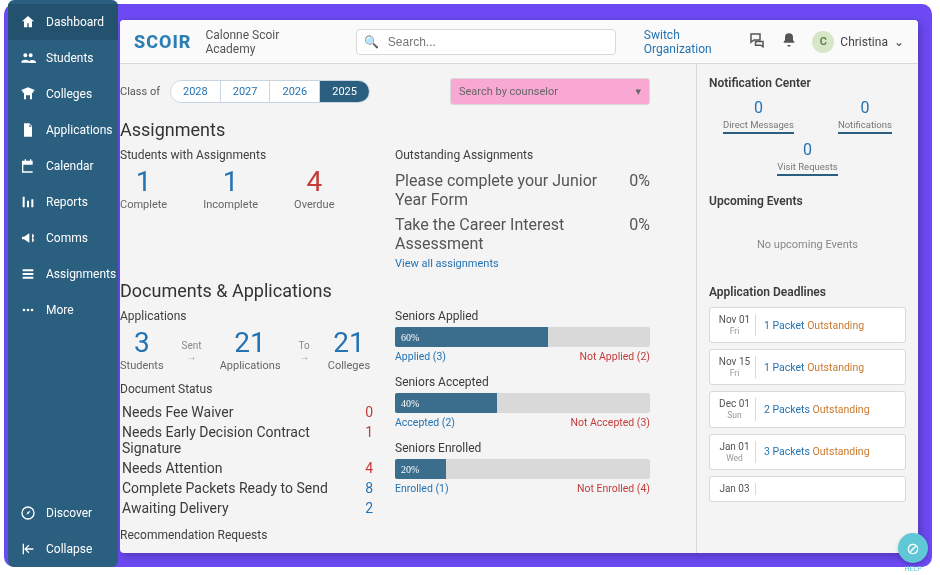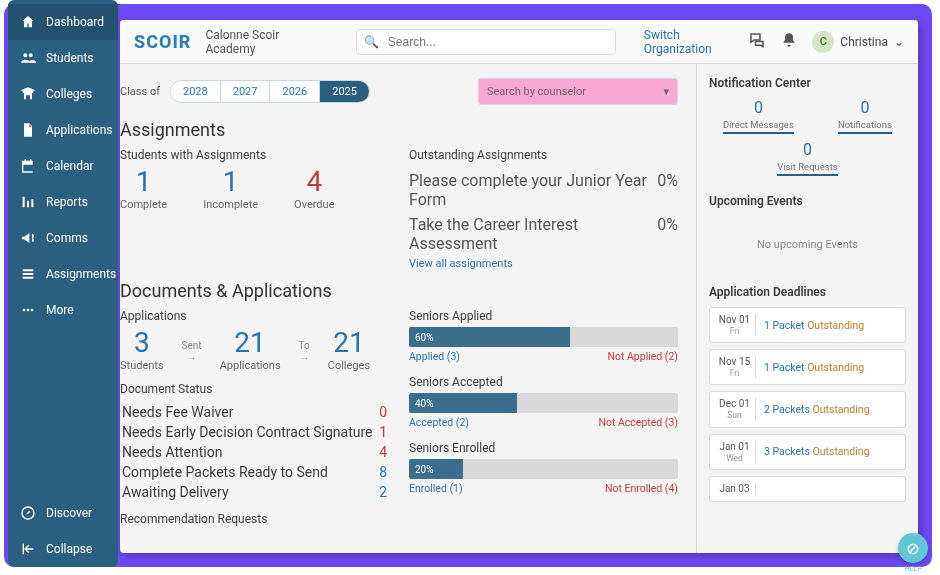--- a/index.html
+++ b/index.html
@@ -103,20 +103,21 @@
   .avatar {
     width: 22px; height: 22px; border-radius: 50%;
     background: #d6e6c6; color:#5a7d3f;
     display:flex; align-items:center; justify-content:center;
     font-weight:600; font-size:11px;
   }
 
   .body {
     display: flex;
     height: calc(100% - 44px);
+    gap: 28px;
   }
   .main {
     flex: 1;
     padding: 14px 18px 0 0;
     overflow: hidden;
   }
   .right {
     width: 222px;
     border-left: 1px solid var(--border);
     padding: 12px 12px 0;
@@ -165,21 +166,21 @@
   .assign-list { font-size:16px; }
   .assign-row { display:flex; justify-content:space-between; padding:3px 0; color:#555;}
   .link { color: var(--link); cursor:pointer; font-size:11px; }
 
   .doc-status-row { display:flex; justify-content:space-between; font-size:14px; padding:2px 2px;}
   .doc-status-row .v { color: var(--red); }
   .doc-status-row .v.blue { color: var(--link); }
 
   .bar-block { margin-bottom: 12px; }
   .bar-lbl { font-size:12px; margin-bottom:4px; }
-  .bar { height:20px; background: var(--bar-bg); position:relative; border-radius:2px; overflow:hidden;}
+  .bar { height:20px; background: var(--bar-bg); position:relative; border-radius:2px; overflow:hidden;font-family:Liberation Serif, serif;}
   .bar-fill { position:absolute; left:0; top:0; bottom:0; background: var(--bar-fill); color:#fff; font-size:10px; display:flex; align-items:center; padding-left:6px;}
   .bar-foot { display:flex; justify-content:space-between; font-size:10.5px; margin-top:3px;}
   .bar-foot .a{color:var(--link); cursor:pointer;} .bar-foot .b{color:var(--red); cursor:pointer;}
 
   
   .panel-title { font-size:12px; font-weight:600; margin:0 0 8px;}
   .notif-counts { display:flex; flex-wrap:wrap; gap:6px 16px; justify-content:space-around; margin-bottom:6px;}
   .notif-c { text-align:center; }
   .notif-c .n{ color:var(--link); font-size:16px;}
   .notif-c .l{ font-size:9.5px; color:#777; border-bottom:2px solid var(--navy); padding-bottom:2px; display:inline-block;}

